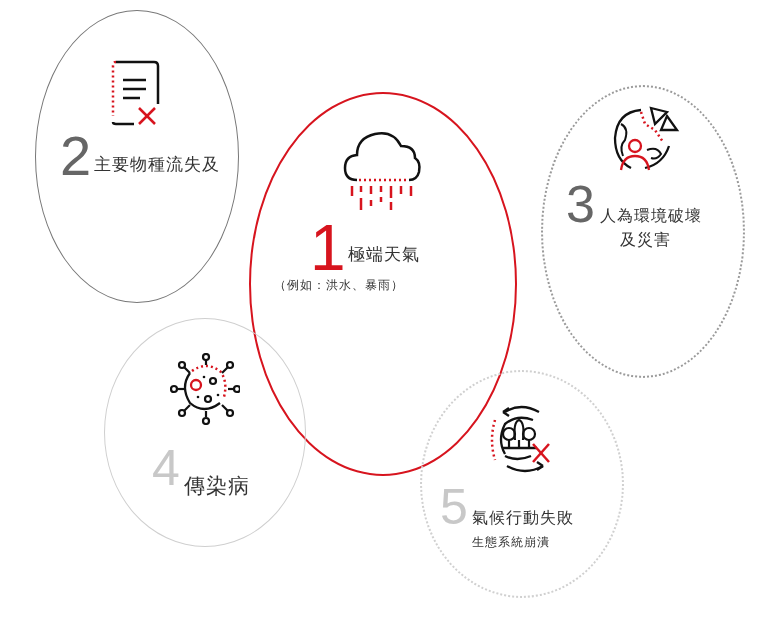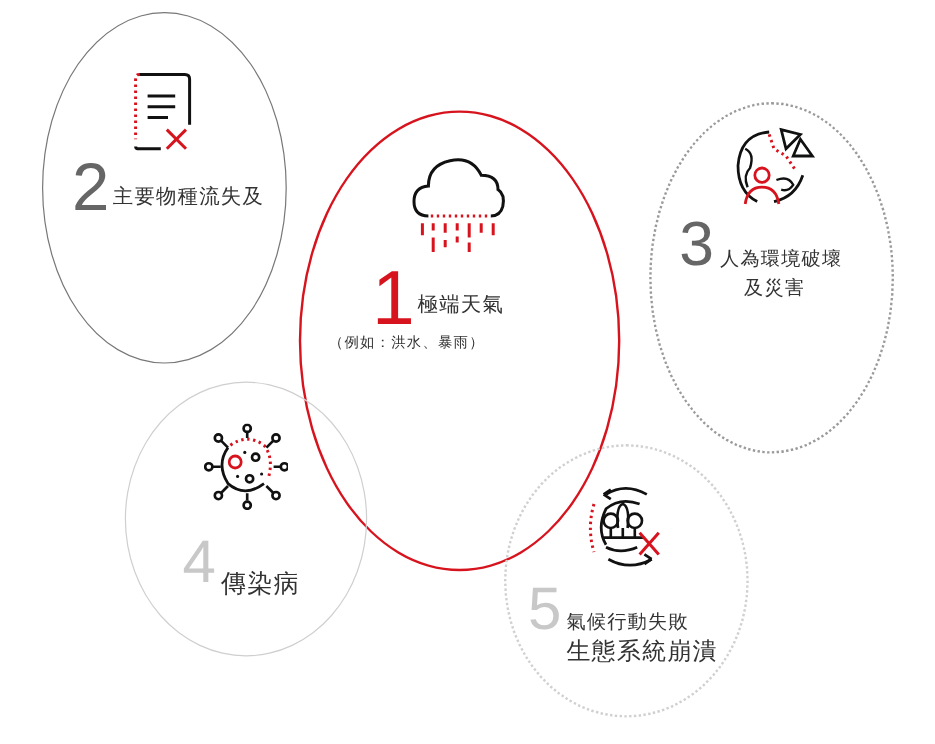--- a/index.html
+++ b/index.html
@@ -118,13 +118,13 @@
     <path d="M28 36 Q26 18 32 16 Q38 18 36 36"></path>
       <line x1="32" y1="36" x2="32" y2="44"></line>
     <circle cx="42" cy="30" r="6"></circle>
       <line x1="42" y1="36" x2="42" y2="44"></line>
   </g>
   <line x1="46" y1="40" x2="62" y2="58" stroke="#d7141e" stroke-width="2.5"></line>
   <line x1="62" y1="40" x2="46" y2="58" stroke="#d7141e" stroke-width="2.5"></line>
 </svg>
 <div class="num" style="left:440px;top:482px;font-size:50px;color:#c8c8c8">5</div>
 <div class="label" style="left:472px;top:506px;font-size:16px">氣候行動失敗</div>
-<div class="label" style="left:472px;top:530px;font-size:20px">生態系統崩潰</div>
+<div class="label" style="left:472px;top:530px;font-size:12px">生態系統崩潰</div>
 
 </body></html>

